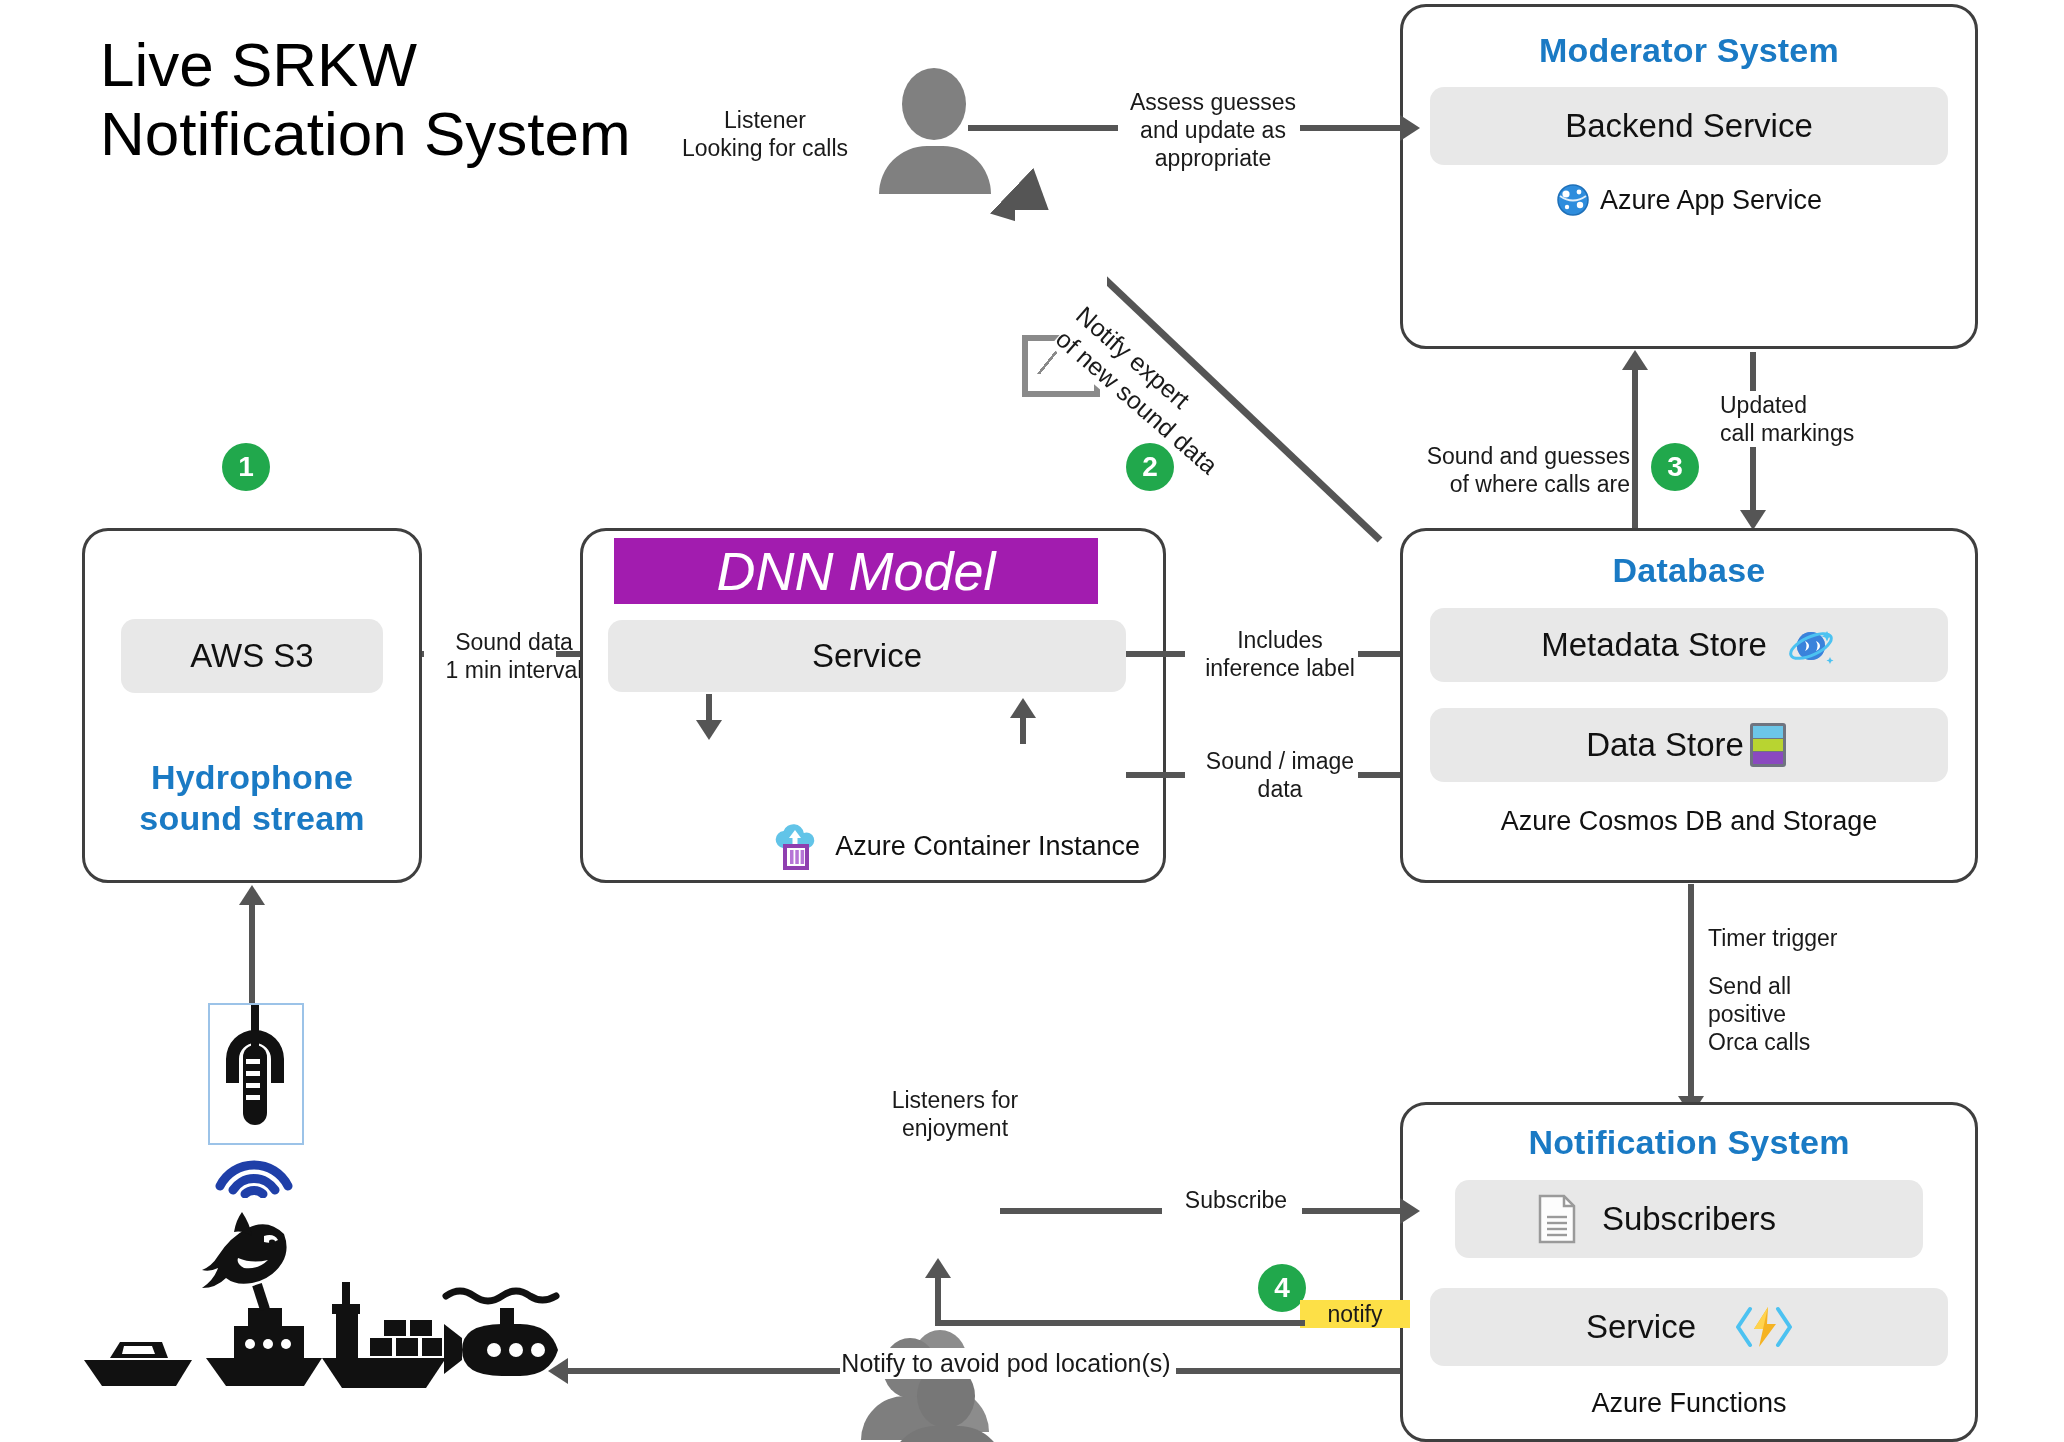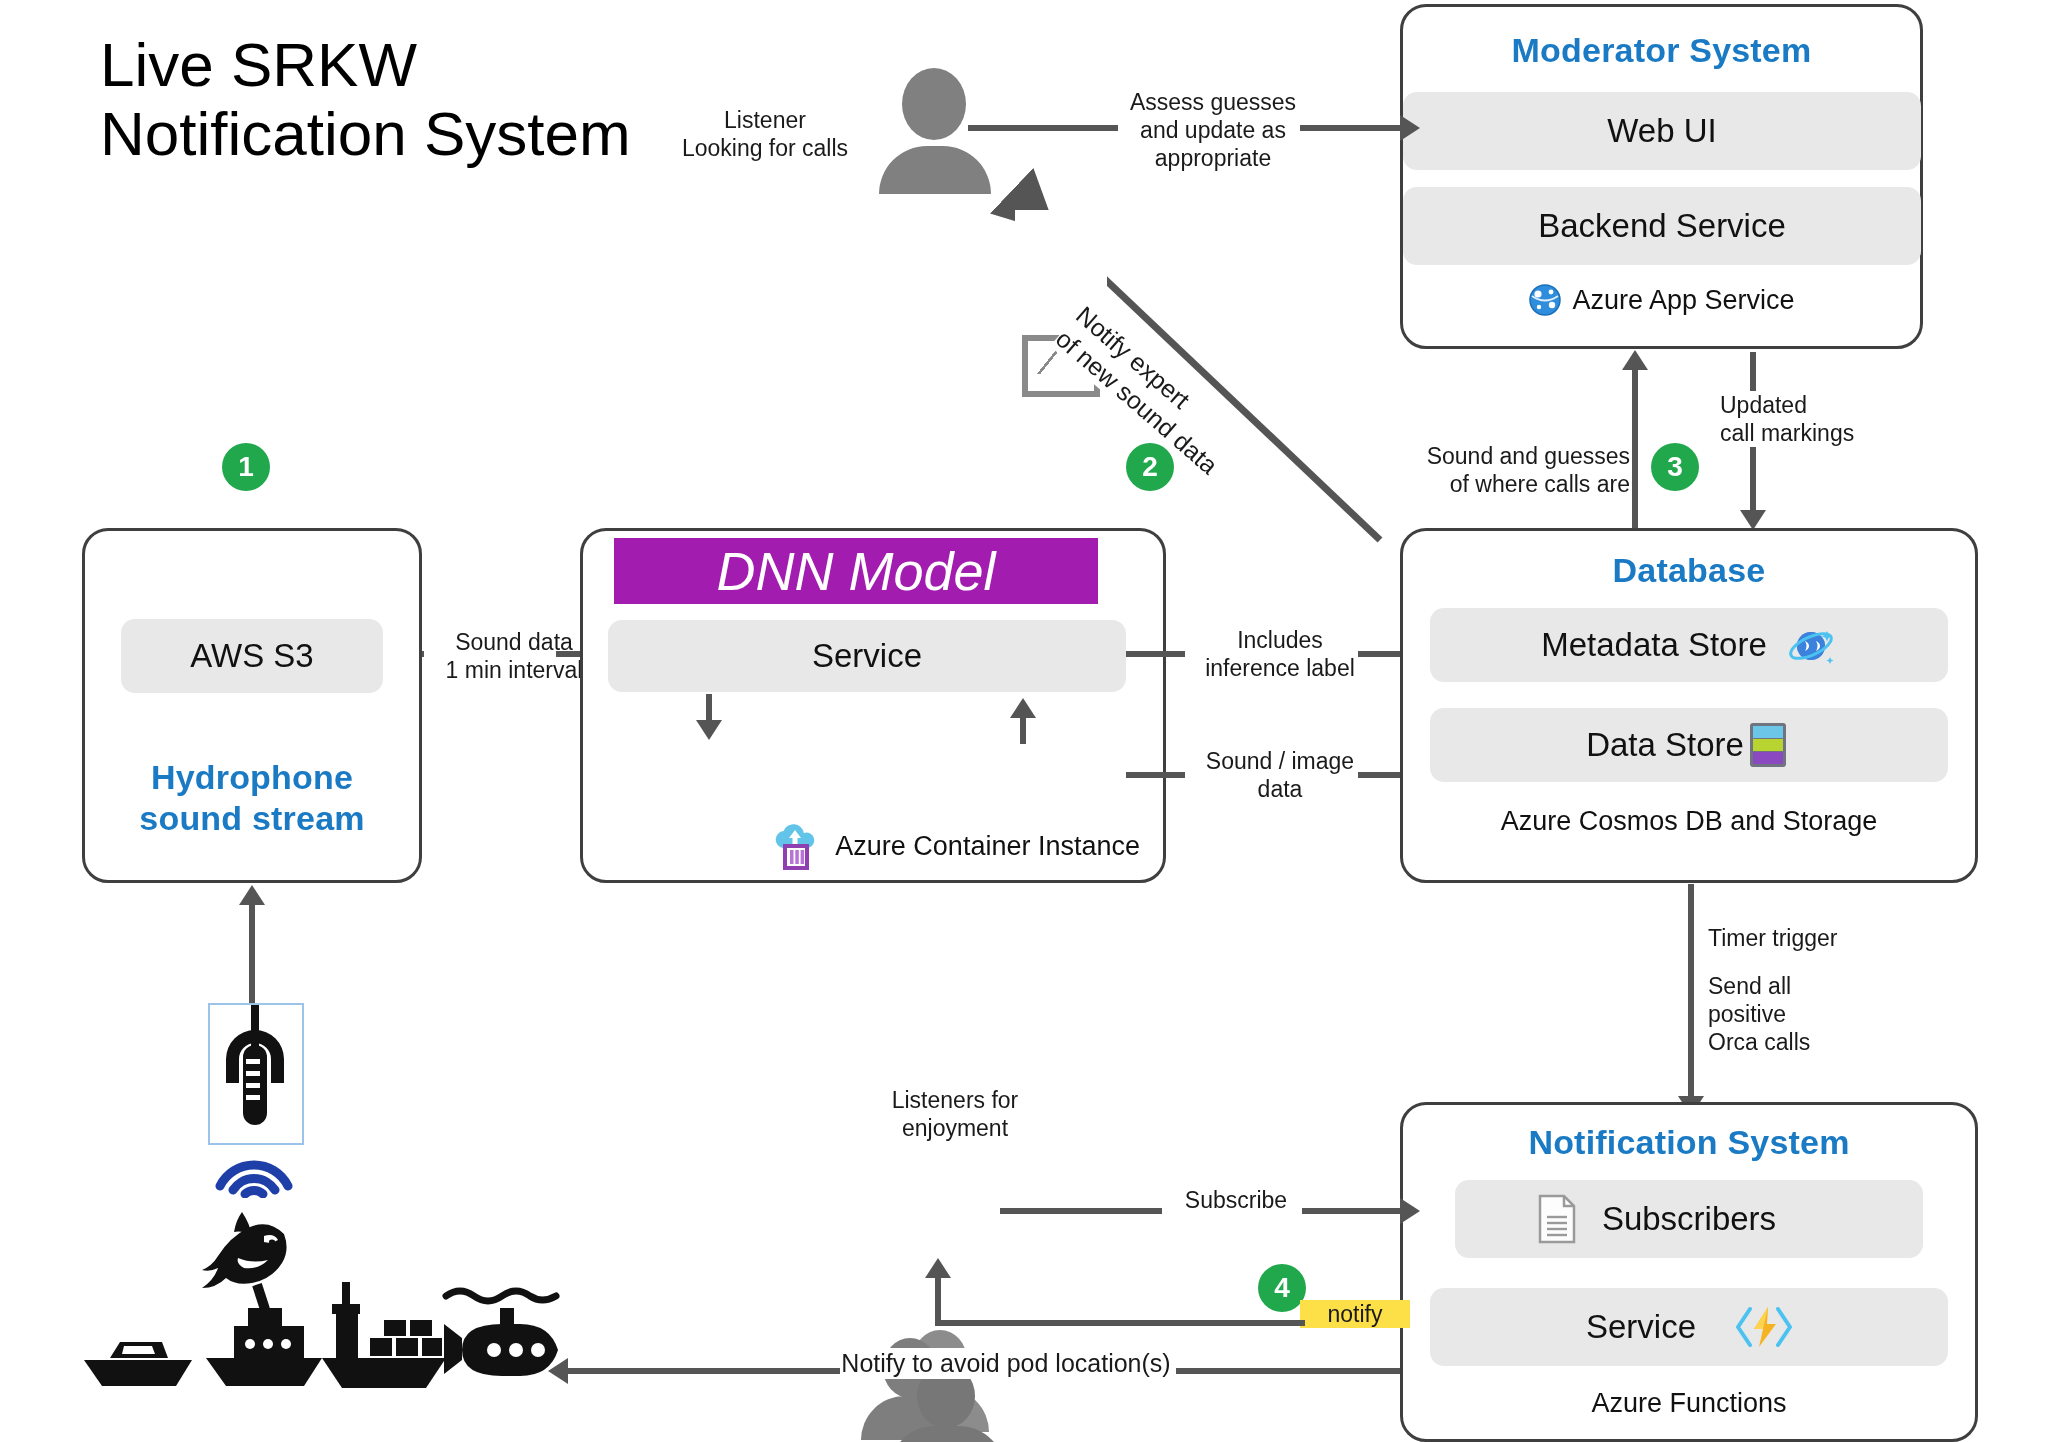--- a/index.html
+++ b/index.html
@@ -59,23 +59,22 @@
 
 <div id="stage">
 
   <div class="abs" id="title">Live SRKW Notification System</div>
 
   <div class="abs badge" style="left:222px;top:443px;">1</div>
   <div class="abs badge" style="left:1126px;top:443px;">2</div>
   <div class="abs badge" style="left:1651px;top:443px;">3</div>
   <div class="abs badge" style="left:1258px;top:1264px;">4</div>
 
-  <div class="abs sysbox" style="left:1400px;top:4px;width:523px;height:345px;">
+  <div class="abs sysbox" style="left:1400px;top:4px;width:578px;height:345px;">
     <div class="syshead" style="margin-top:24px;">Moderator System</div>
-    <div class="pill" style="margin:22px auto 0;width:518px;height:78px;">Web UI</div>
     <div class="pill" style="margin:17px auto 0;width:518px;height:78px;">Backend Service</div>
     <div class="footnote" style="margin-top:18px;">
       <span>
         <svg width="34" height="34" viewBox="0 0 34 34" aria-hidden="true">
           <circle cx="17" cy="17" r="15" fill="#2e8ddd"></circle>
           <circle cx="17" cy="17" r="15" fill="none" stroke="#1d6fb8" stroke-width="1.5"></circle>
           <path d="M4 13 Q17 22 30 13" stroke="#fff" stroke-width="2" fill="none" opacity=".85"></path>
           <circle cx="10" cy="11" r="3.6" fill="#ffffff"></circle>
           <circle cx="24" cy="22" r="3.2" fill="#ffffff"></circle>
           <circle cx="23" cy="9" r="2.4" fill="#ffffff"></circle>

